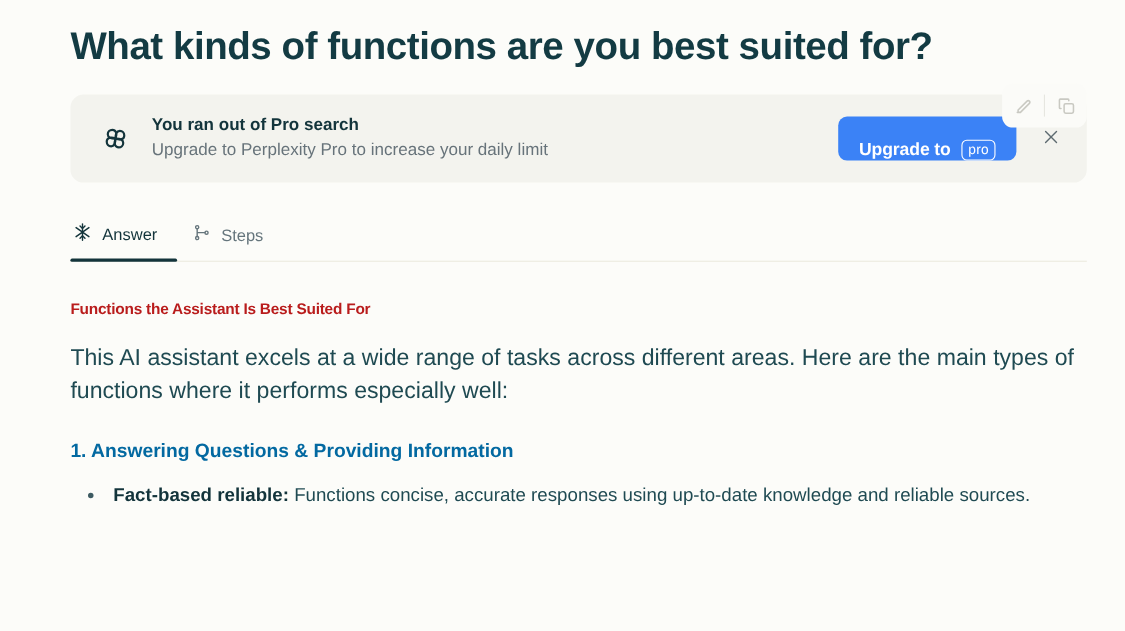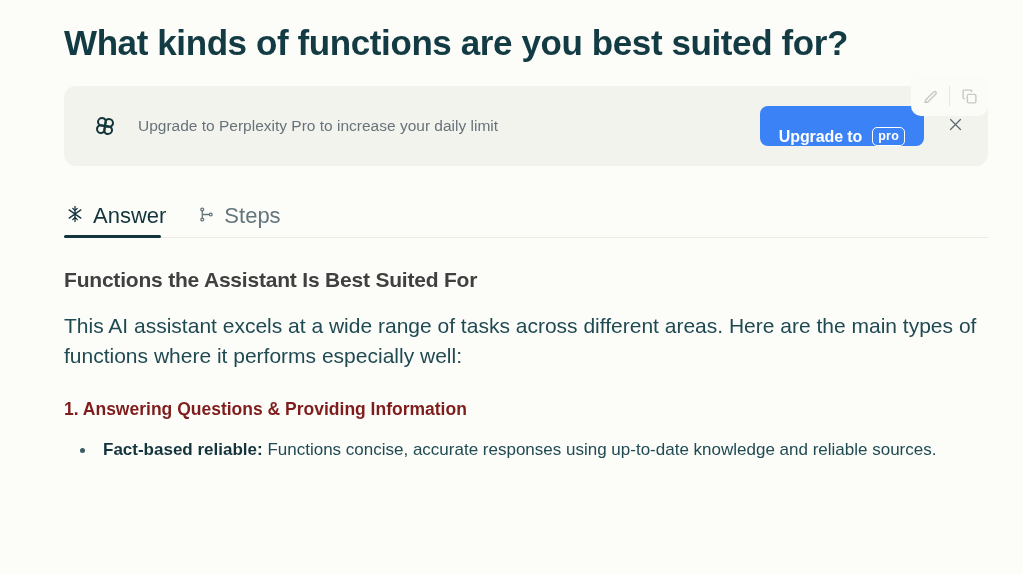--- a/index.html
+++ b/index.html
@@ -125,21 +125,21 @@
 
   .pro-badge {
     display: inline-flex;
     align-items: center;
     justify-content: center;
     height: 19px;
     padding: 0 5px;
     border: 1.6px solid #ffffff;
     border-radius: 5px;
     font-size: 12.5px;
-    font-weight: 700;
+    font-weight: 400;
     line-height: 1;
     letter-spacing: 0.2px;
   }
 
   .banner-close {
     width: 34px;
     height: 34px;
     margin-left: 14px;
     display: flex;
     align-items: center;
@@ -161,21 +161,21 @@
 
   .tab {
     display: flex;
     align-items: center;
     gap: 9px;
     padding: 0 4px 12px 2px;
     background: transparent;
     border: none;
     cursor: pointer;
     font-family: "Liberation Sans", sans-serif;
-    font-size: 22px;
+    font-size: 15px;
     line-height: 20px;
     color: #65757c;
   }
 
   .tab.active {
     color: #13343b;
     font-weight: 400;
   }
 
   .tabs-divider {
@@ -197,41 +197,41 @@
     border-radius: 2px;
   }
 
   
   .answer {
     margin: 0 35px 0 64px;
     padding-top: 28px;
   }
 
   .h-section {
-    font-size: 21px;
+    font-size: 14px;
     line-height: 28px;
     font-weight: 700;
     letter-spacing: -0.2px;
-    color: #404040;
+    color: #b91c1c;
   }
 
   .para {
     margin-top: 17px;
     font-size: 21px;
     line-height: 30px;
     color: #1f4a52;
     max-width: 925px;
   }
 
   .h-sub {
     margin-top: 25px;
     font-size: 17.5px;
     line-height: 26px;
     font-weight: 700;
-    color: #7f1d1d;
+    color: #0369a1;
   }
 
   .bullets {
     margin-top: 13px;
     list-style: none;
   }
 
   .bullet {
     position: relative;
     padding-left: 39px;
@@ -289,20 +289,21 @@
     <div class="banner-logo">
       <svg width="30" height="30" viewBox="0 0 32 32" fill="none" stroke="#13343b" stroke-width="2.1" stroke-linecap="round" stroke-linejoin="round">
         <path d="M16 16c0-4.5 1-7.5 4.2-7.5 2.6 0 4.3 2 4.3 4.4 0 3.4-3.4 5.1-8.5 3.1z"></path>
         <path d="M16 16c4.5 0 7.5 1 7.5 4.2 0 2.6-2 4.3-4.4 4.3-3.4 0-5.1-3.4-3.1-8.5z"></path>
         <path d="M16 16c0 4.5-1 7.5-4.2 7.5-2.6 0-4.3-2-4.3-4.4 0-3.4 3.4-5.1 8.5-3.1z"></path>
         <path d="M16 16c-4.5 0-7.5-1-7.5-4.2 0-2.6 2-4.3 4.4-4.3 3.4 0 5.1 3.4 3.1 8.5z"></path>
       </svg>
     </div>
 
     <div class="banner-text">
+      <div class="banner-title">You ran out of Pro search</div>
       <div class="banner-sub">Upgrade to Perplexity Pro to increase your daily limit</div>
     </div>
 
     <button class="upgrade-btn">
       <span>Upgrade to</span>
       <span class="pro-badge">pro</span>
     </button>
 
     <button class="banner-close">
       <span>

